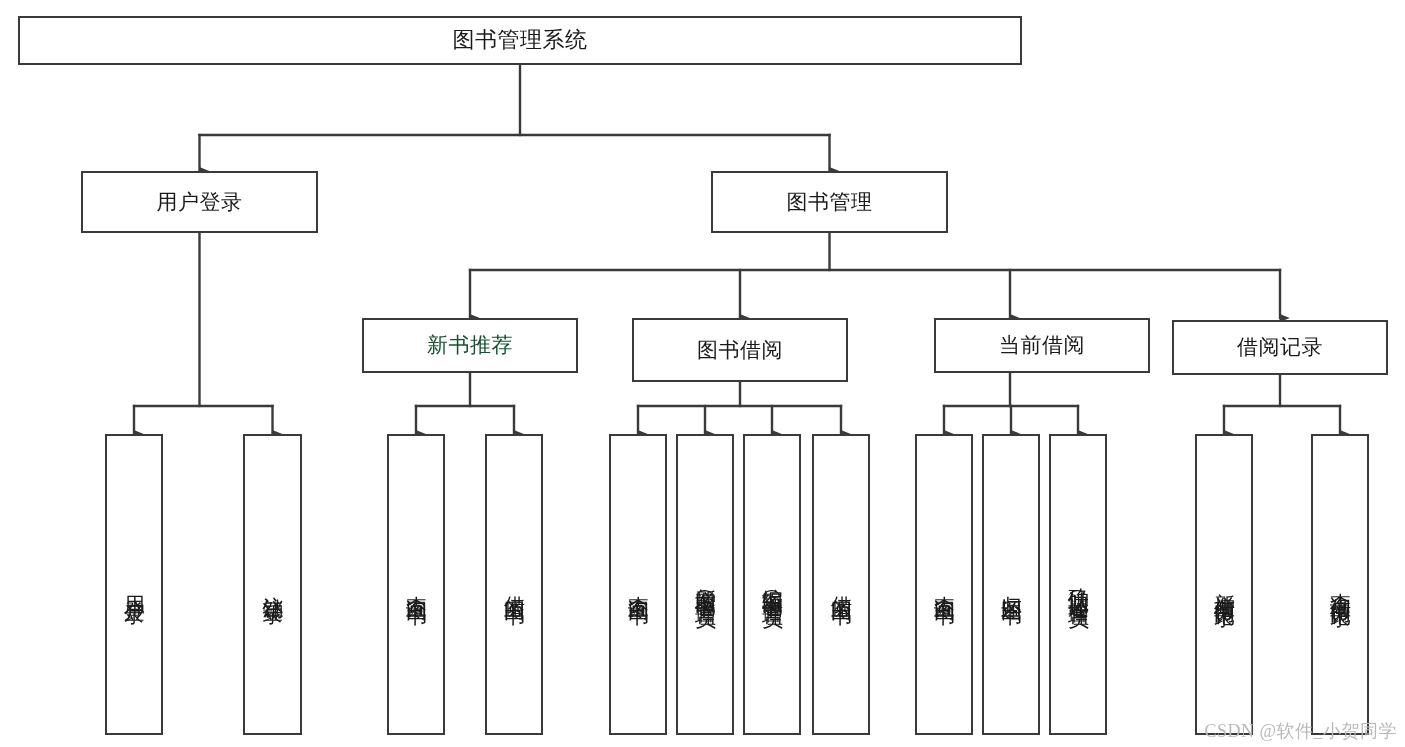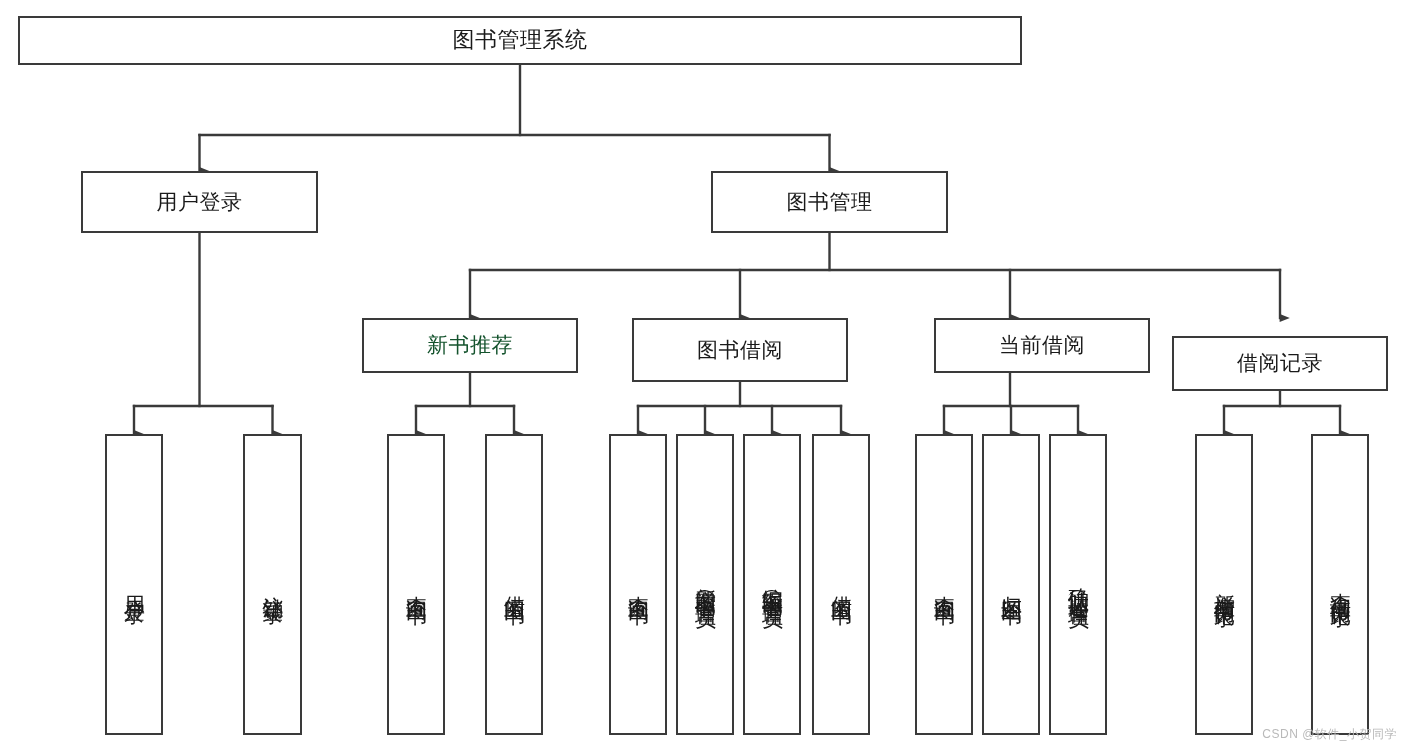--- a/index.html
+++ b/index.html
@@ -54,23 +54,24 @@
     top: 0;
     width: 1405px;
     height: 747px;
     pointer-events: none;
   }
   #watermark {
     position: absolute;
     right: 8px;
     bottom: 4px;
     color: #b9b9b9;
-    font-size: 12px;
+    font-size: 18px;
     letter-spacing: 0.5px;
     white-space: nowrap;
+    font-family: Liberation Serif, serif;
   }
 </style>
 </head>
 <body>
 
 <div id="diagram-root">
 
   <svg id="connectors" viewBox="0 0 1405 747" width="1405" height="747">
     <defs>
       <marker id="arrowhead" markerWidth="9" markerHeight="11" refX="4.5" refY="10.2" orient="auto-start-reverse" markerUnits="userSpaceOnUse">
@@ -126,21 +127,21 @@
       </div>
       <div class="node-box level-3" style="left: 362px; top: 318px; width: 216px; height: 55px; border-color: rgb(58, 58, 58);">
         <span class="node-label" style="color: #14532d;">新书推荐</span>
       </div>
       <div class="node-box level-3" style="left: 632px; top: 318px; width: 216px; height: 64px; border-color: rgb(58, 58, 58);">
         <span class="node-label" style="color: rgb(26, 26, 26);">图书借阅</span>
       </div>
       <div class="node-box level-3" style="left: 902px; top: 318px; width: 216px; height: 55px; border-color: rgb(58, 58, 58); margin-left: 32px;">
         <span class="node-label" style="color: rgb(26, 26, 26);">当前借阅</span>
       </div>
-      <div class="node-box level-3" style="left: 1172px; top: 336px; width: 216px; height: 55px; border-color: rgb(58, 58, 58);">
+      <div class="node-box level-3" style="left: 1172px; top: 320px; width: 216px; height: 55px; border-color: rgb(58, 58, 58);">
         <span class="node-label" style="color: rgb(26, 26, 26);">借阅记录</span>
       </div>
       <div class="node-box level-4 vertical" style="left: 105px; top: 434px; width: 58px; height: 301px; border-color: rgb(58, 58, 58);">
         <span class="node-label" style="color: rgb(26, 26, 26);">用户登录</span>
       </div>
       <div class="node-box level-4 vertical" style="left: 243px; top: 434px; width: 59px; height: 301px; border-color: rgb(58, 58, 58);">
         <span class="node-label" style="color: rgb(26, 26, 26);">注销登录</span>
       </div>
       <div class="node-box level-4 vertical" style="left: 387px; top: 434px; width: 58px; height: 301px; border-color: rgb(58, 58, 58);">
         <span class="node-label" style="color: rgb(26, 26, 26);">查询图书</span>

